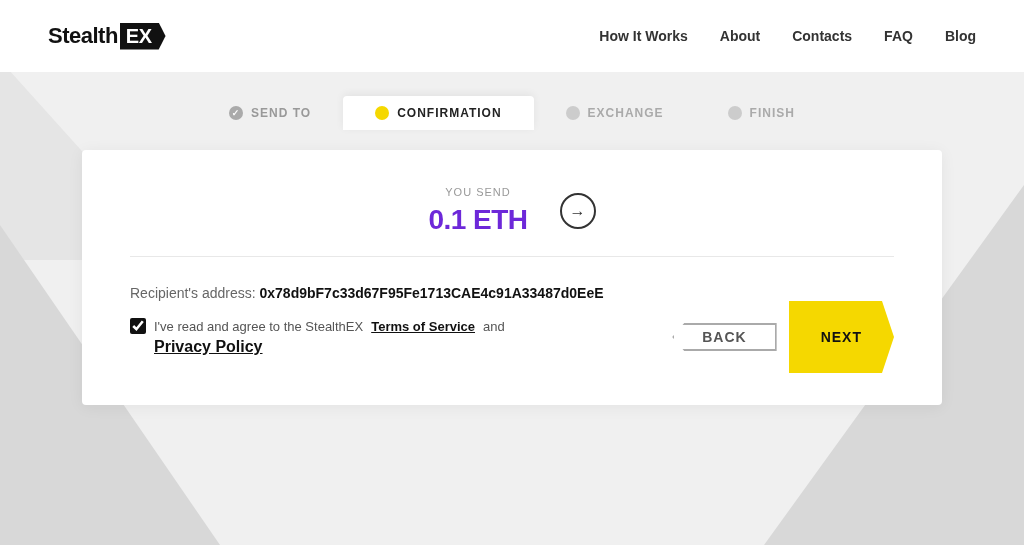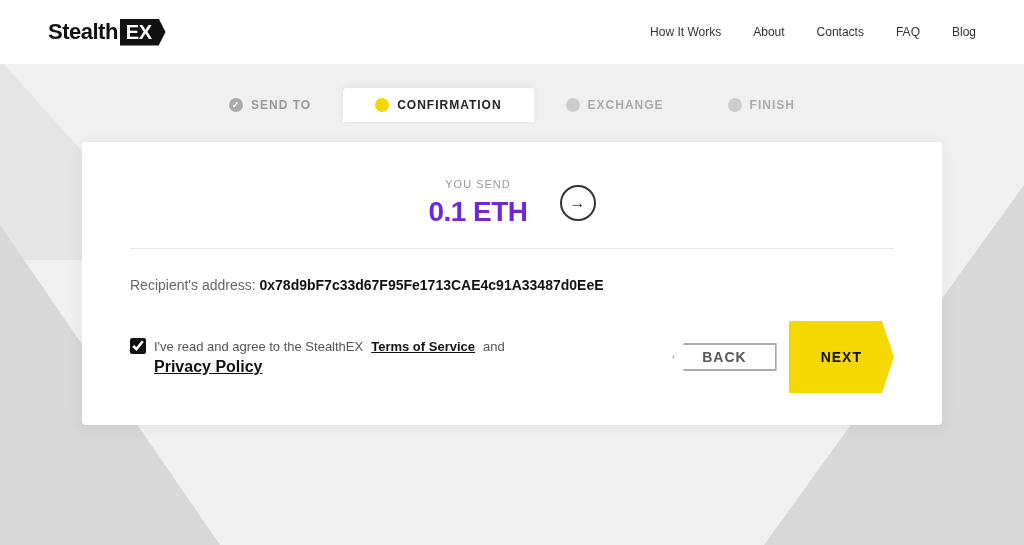--- a/index.html
+++ b/index.html
@@ -45,21 +45,21 @@
     }
 
     
     header {
       position: relative;
       z-index: 10;
       display: flex;
       align-items: center;
       justify-content: space-between;
       padding: 0 48px;
-      height: 64px;
+      height: 72px;
       background: #fff;
     }
     .logo {
       display: flex;
       align-items: center;
       font-size: 22px;
       font-weight: 700;
       color: #111;
       letter-spacing: -0.5px;
     }
@@ -75,22 +75,22 @@
       padding-right: 14px;
     }
     nav {
       display: flex;
       align-items: center;
       gap: 32px;
     }
     nav a {
       text-decoration: none;
       color: #333;
-      font-size: 12px;
-      font-weight: 400;
+      font-size: 14px;
+      font-weight: 700;
     }
 
     
     main {
       position: relative;
       z-index: 5;
       padding: 24px 48px;
     }
 
     
@@ -183,21 +183,20 @@
       display: flex;
       align-items: center;
       justify-content: center;
       font-size: 16px;
       color: #333;
       flex-shrink: 0;
     }
 
     
     .recipient-row {
-      margin-bottom: 28px;
       font-size: 14px;
       color: #444;
       word-break: break-all;
     }
     .recipient-label {
       color: #666;
       font-size: 14px;
     }
     .recipient-address {
       color: #111;

